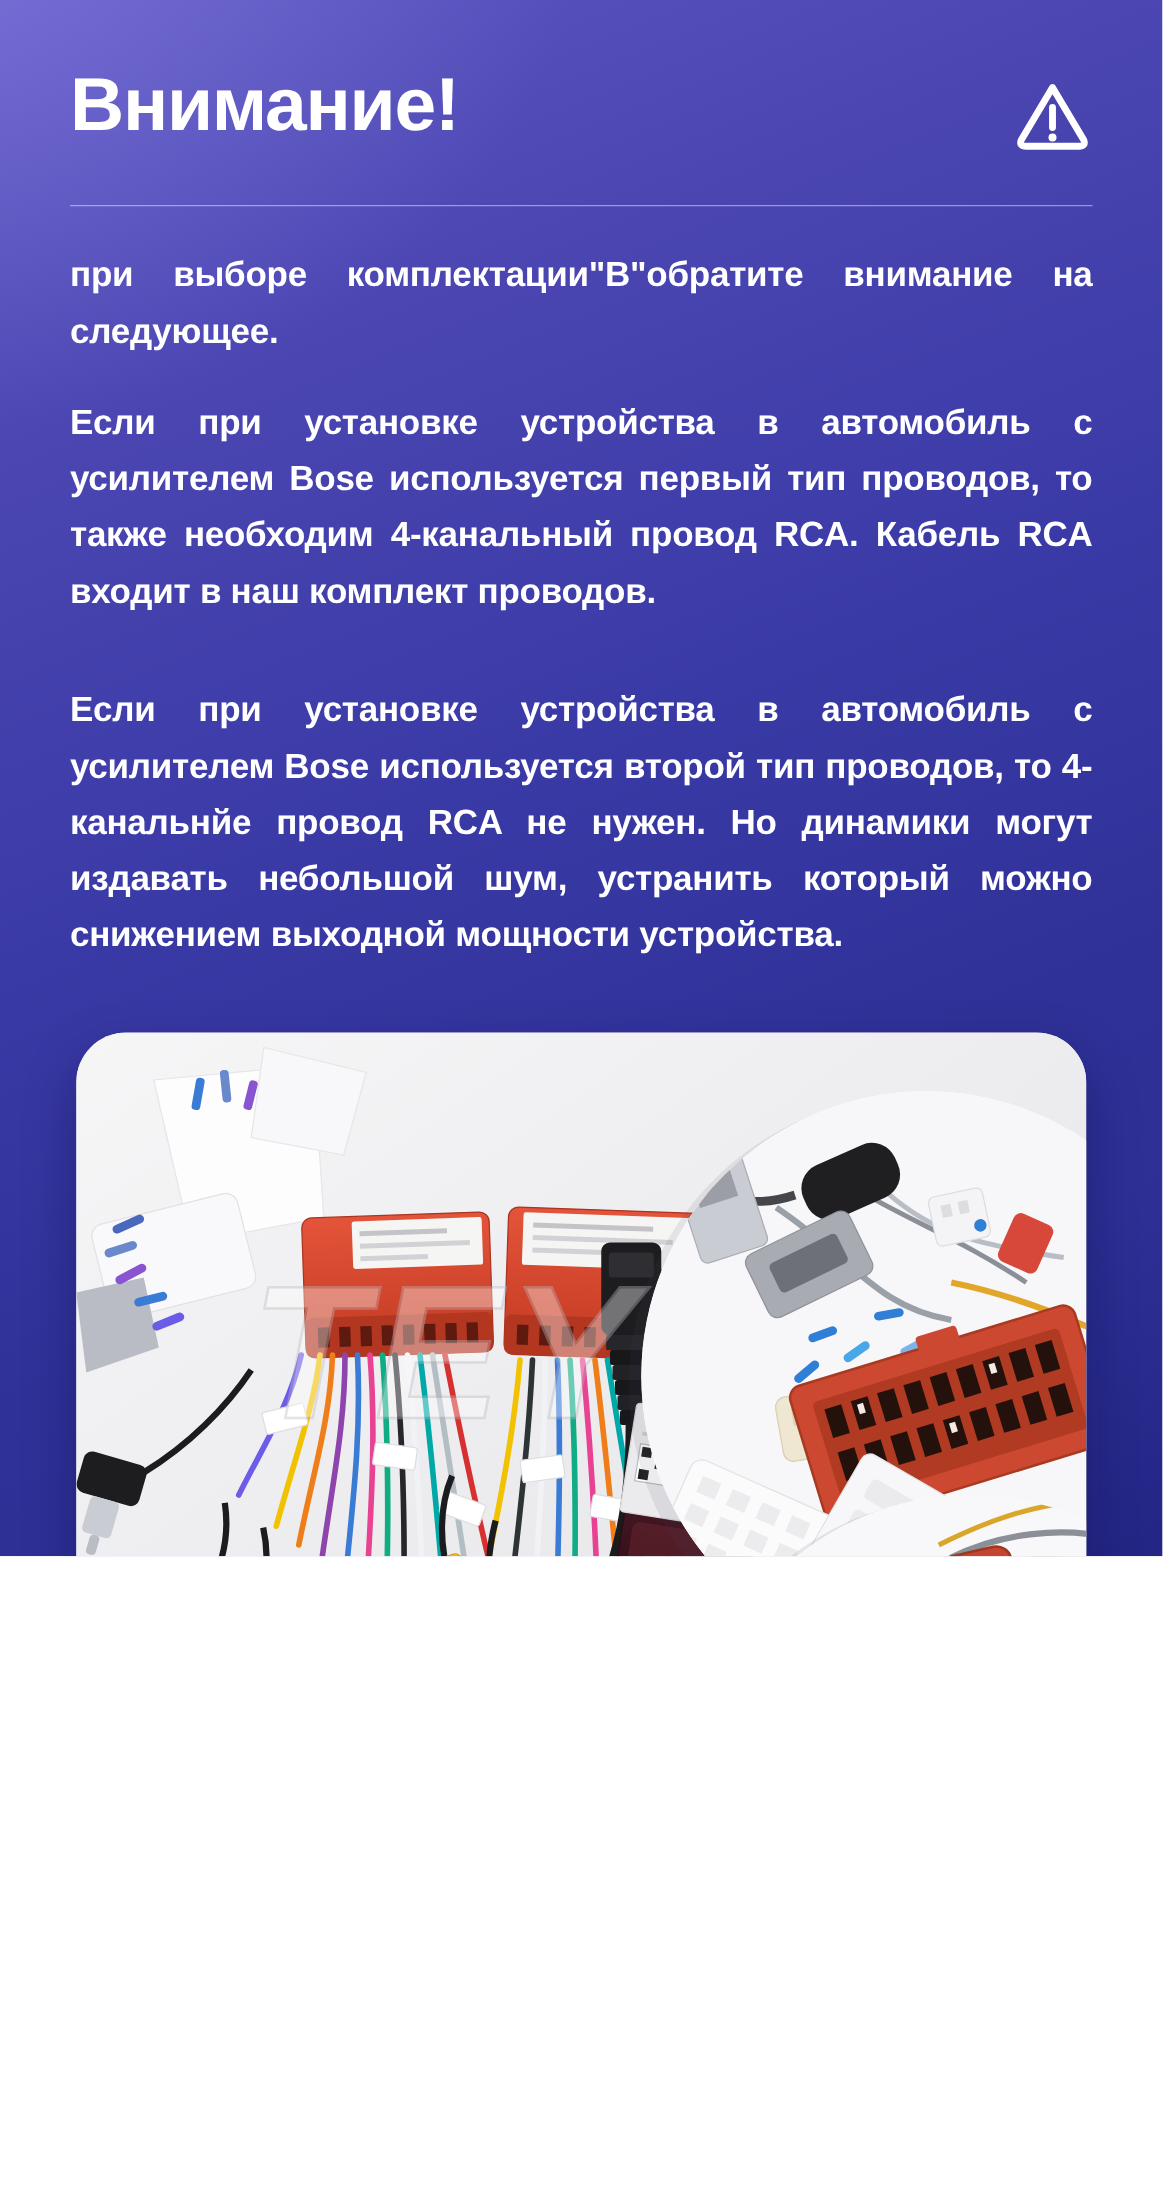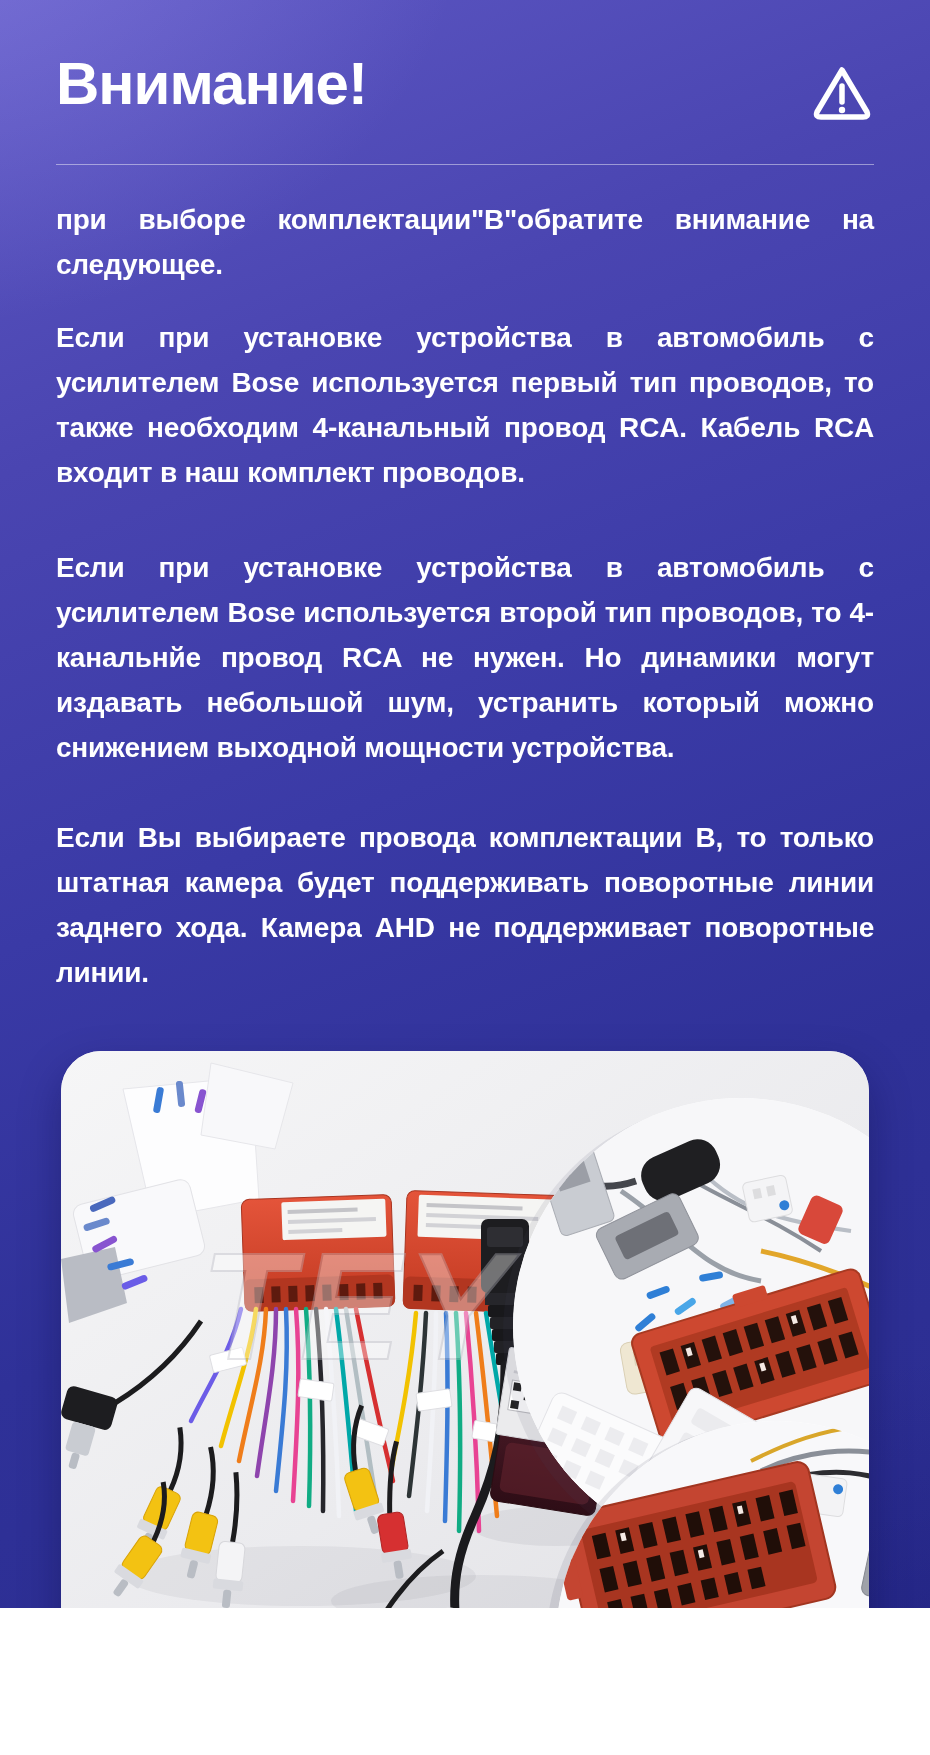--- a/index.html
+++ b/index.html
@@ -1,18 +1,18 @@
 <!DOCTYPE html>
 <html><head>
 <meta charset="utf-8">
 <style>
   html,body{margin:0;padding:0;}
   .page{
     position:relative;
-    width:930px;height:1608px;
+    width:930px;height:1245px;
     overflow:hidden;
     font-family:"Liberation Sans","DejaVu Sans",sans-serif;
     background:
       radial-gradient(900px 700px at -8% -6%, rgba(150,140,235,0.50), rgba(150,140,235,0) 60%),
       radial-gradient(900px 700px at 108% 108%, rgba(20,22,110,0.45), rgba(20,22,110,0) 55%),
       linear-gradient(158deg,#5d57c3 0%,#4a45b1 24%,#3a3aa6 48%,#2f3198 70%,#2b2d90 100%);
   }
   .content{position:relative;padding:0 56px;color:#ffffff;}
   .page-title{
     margin:0;padding-top:50px;
@@ -63,21 +63,20 @@
       <path d="M30 6 L55 48 Q57 53 51 53 L9 53 Q3 53 5 48 Z" fill="none" stroke="#ffffff" stroke-width="5.5" stroke-linejoin="round"></path>
       <line x1="30" y1="22" x2="30" y2="38" stroke="#ffffff" stroke-width="5.5" stroke-linecap="round"></line>
       <circle cx="30" cy="46" r="3.2" fill="#ffffff"></circle>
     </svg>
 
     <div class="divider"></div>
 
     <p class="para intro">при выборе комплектации"В"обратите внимание на следующее.</p>
     <p class="para block">Если при установке устройства в автомобиль с усилителем Bose используется первый тип проводов, то также необходим 4-канальный провод RCA. Кабель RCA входит в наш комплект проводов.</p>
     <p class="para block2">Если при установке устройства в автомобиль с усилителем Bose используется второй тип проводов, то 4-канальнйе провод RCA не нужен. Но динамики могут издавать небольшой шум, устранить который можно снижением выходной мощности устройства.</p>
-    <p class="para block3">Если Вы выбираете провода комплектации В, то только штатная камера будет поддерживать поворотные линии заднего хода. Камера AHD не поддерживает поворотные линии.</p>
   </div>
 
   <div class="photo-card">
     <svg width="808" height="796" viewBox="0 0 808 796">
       <defs>
         <linearGradient id="bgGrad" x1="0" y1="0" x2="0.7" y2="1">
           <stop offset="0" stop-color="#f6f6f7"></stop>
           <stop offset="0.55" stop-color="#ebebee"></stop>
           <stop offset="1" stop-color="#dfdfe3"></stop>
         </linearGradient>

